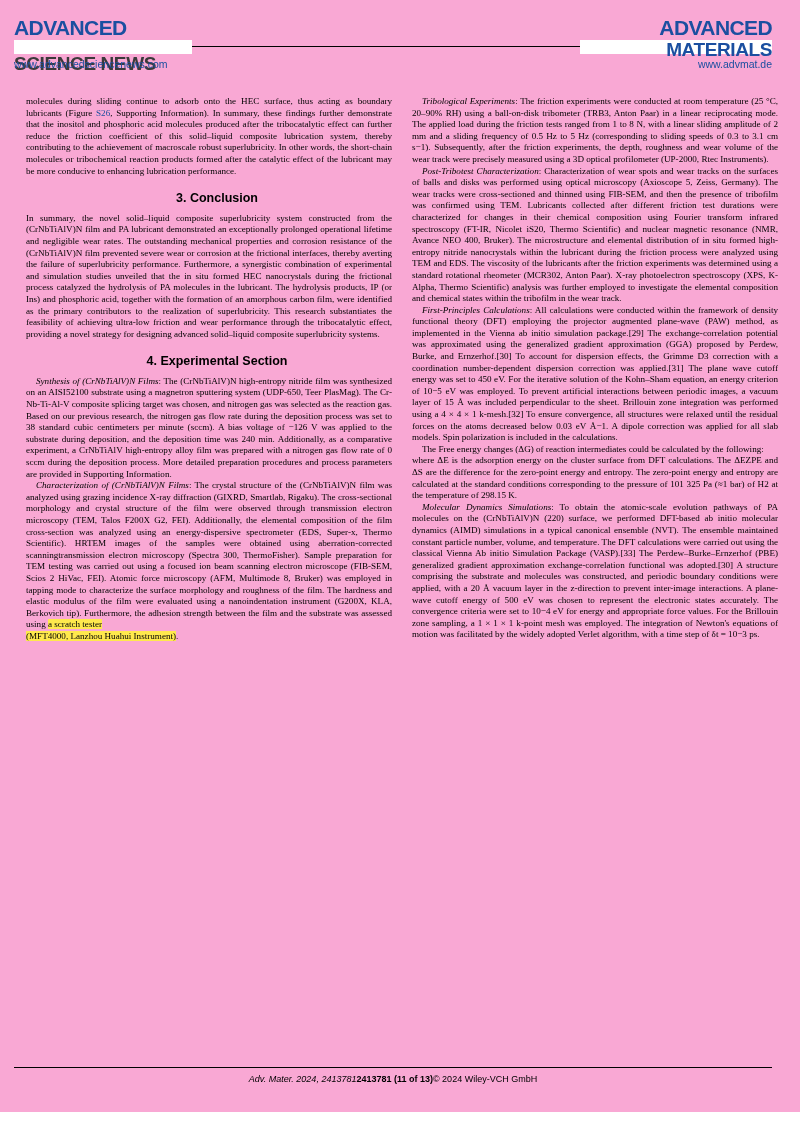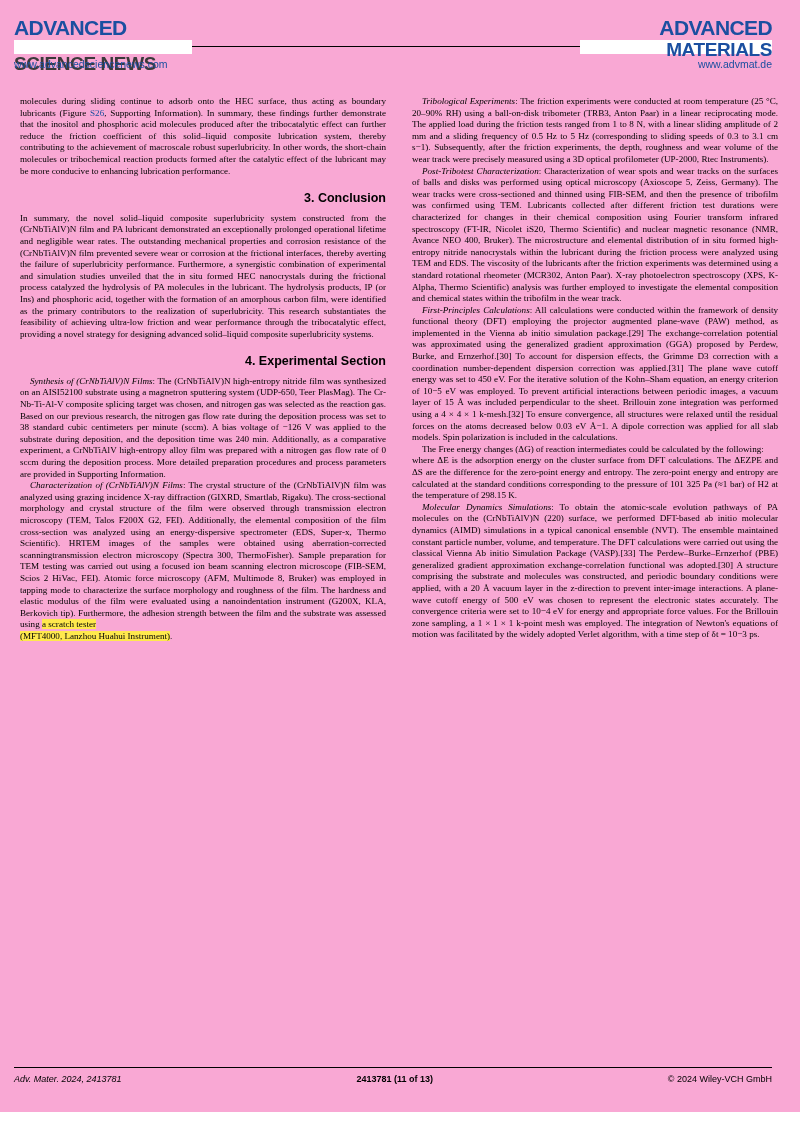--- a/index.html
+++ b/index.html
@@ -112,25 +112,25 @@
     top: 40px;
     font-family: "Liberation Sans", sans-serif;
     font-size: 10.5px;
     color: #1b4fa0;
   }
 
   
   .columns {
     position: absolute;
     top: 96px;
-    left: 20px;
+    left: 26px;
     width: 758px;
     height: 960px;
     display: flex;
-    gap: 26px;
+    gap: 20px;
   }
   .col {
     width: 366px;
     font-size: 9.1px;
     line-height: 11.6px;
     text-align: justify;
     hyphens: auto;
   }
   .col p {
     margin: 0;
@@ -138,21 +138,21 @@
   }
   .col p.noindent {
     text-indent: 0;
   }
   h2.section {
     font-family: "Liberation Sans", sans-serif;
     font-size: 12.5px;
     font-weight: bold;
     margin: 16px 0 8px 16px;
     text-indent: 0;
-    text-align: right;
+    text-align: center;
   }
   .run-in {
     font-style: italic;
   }
   .link {
     color: #1b4fa0;
   }
   .hl {
     background: #ffe94d;
   }
@@ -180,21 +180,21 @@
     font-size: 9px;
   }
   .footer .hr {
     width: 100%;
     height: 1px;
     background: #000;
     margin-bottom: 6px;
   }
   .footer .row {
     display: flex;
-    justify-content: space-between;
+    justify-content: center;
     align-items: baseline;
   }
   .footer .left {
     font-style: italic;
   }
   .footer .center {
     font-weight: bold;
     font-family: "Liberation Sans", sans-serif;
   }
   .footer .right {

